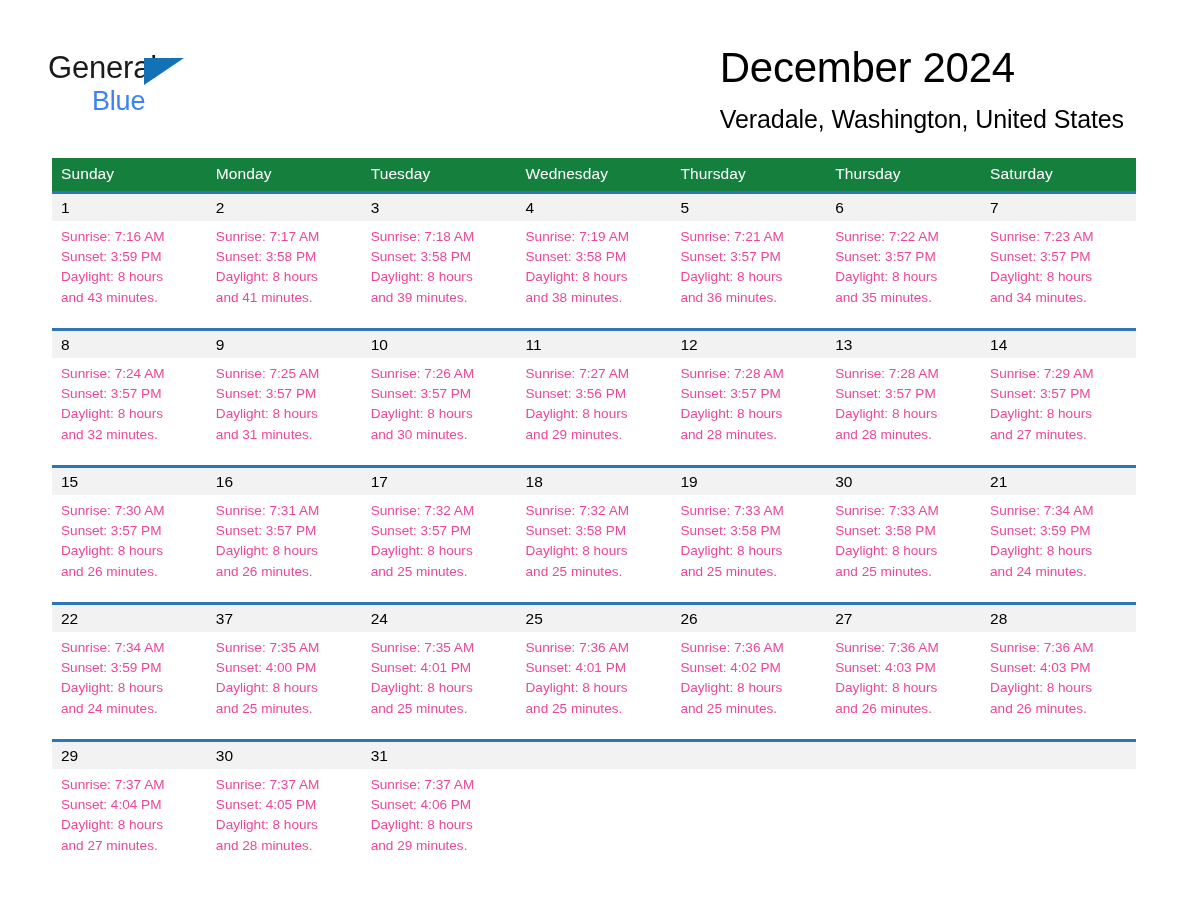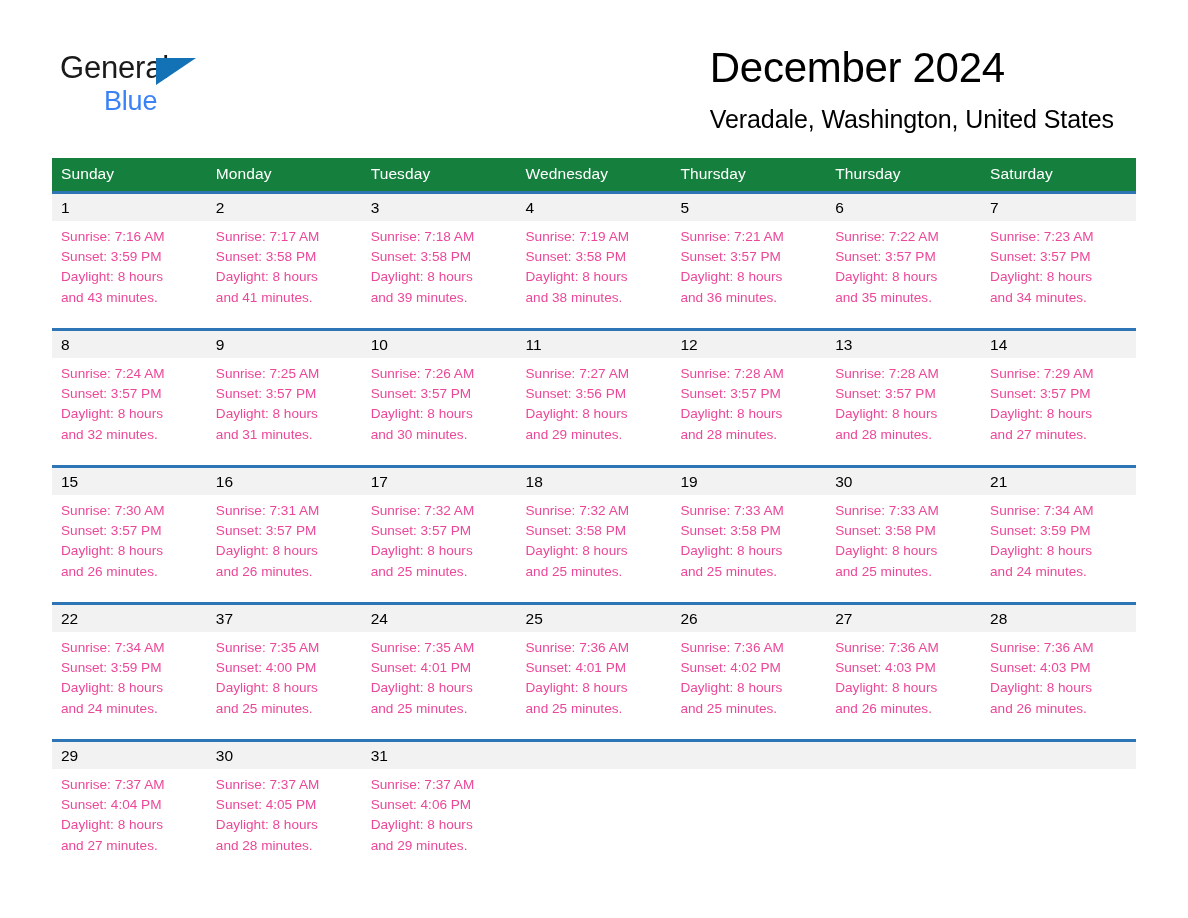--- a/index.html
+++ b/index.html
@@ -24,21 +24,21 @@
 
   
   .header {
     position: relative;
     height: 108px;
     padding: 0 52px;
     box-sizing: border-box;
   }
   .logo {
     position: absolute;
-    left: 60px;
+    left: 48px;
     top: 50px;
     width: 200px;
     height: 72px;
   }
   .logo-row1 {
     position: relative;
     height: 36px;
     line-height: 36px;
     white-space: nowrap;
   }
@@ -81,21 +81,21 @@
     font-weight: normal;
     color: #000000;
     margin: 0;
     line-height: 48px;
     letter-spacing: -0.3px;
   }
   .page-subtitle {
     font-size: 25px;
     font-weight: normal;
     color: #000000;
-    margin: 12px 18px 0 0;
+    margin: 12px 8px 0 0;
     line-height: 30px;
     letter-spacing: -0.1px;
   }
 
   
   .calendar {
     position: absolute;
     left: 52px;
     top: 158px;
     width: 1084px;

